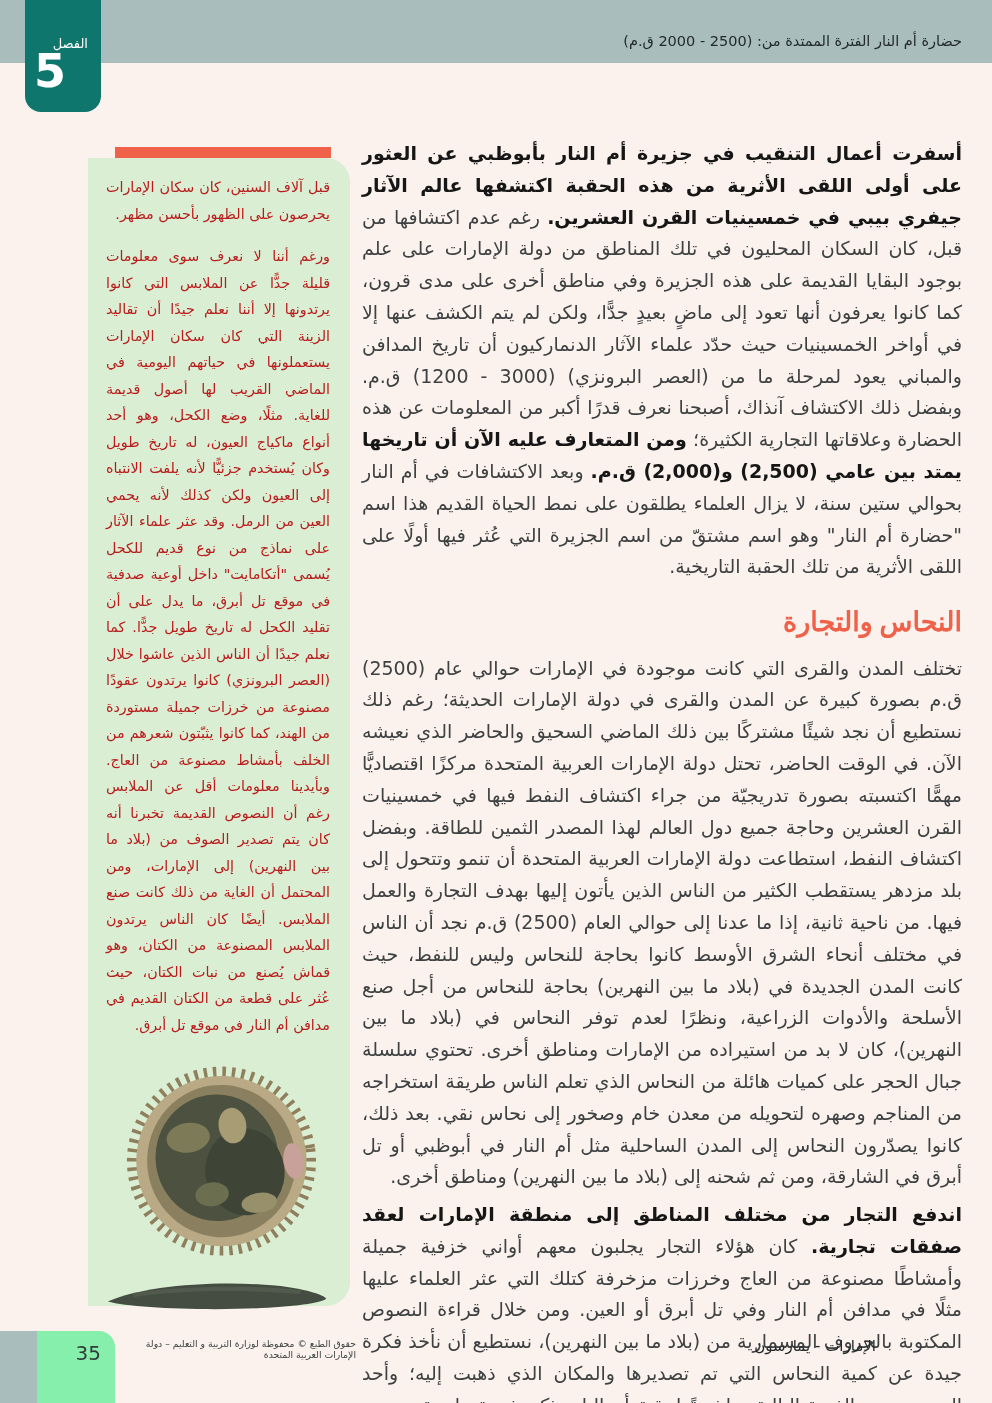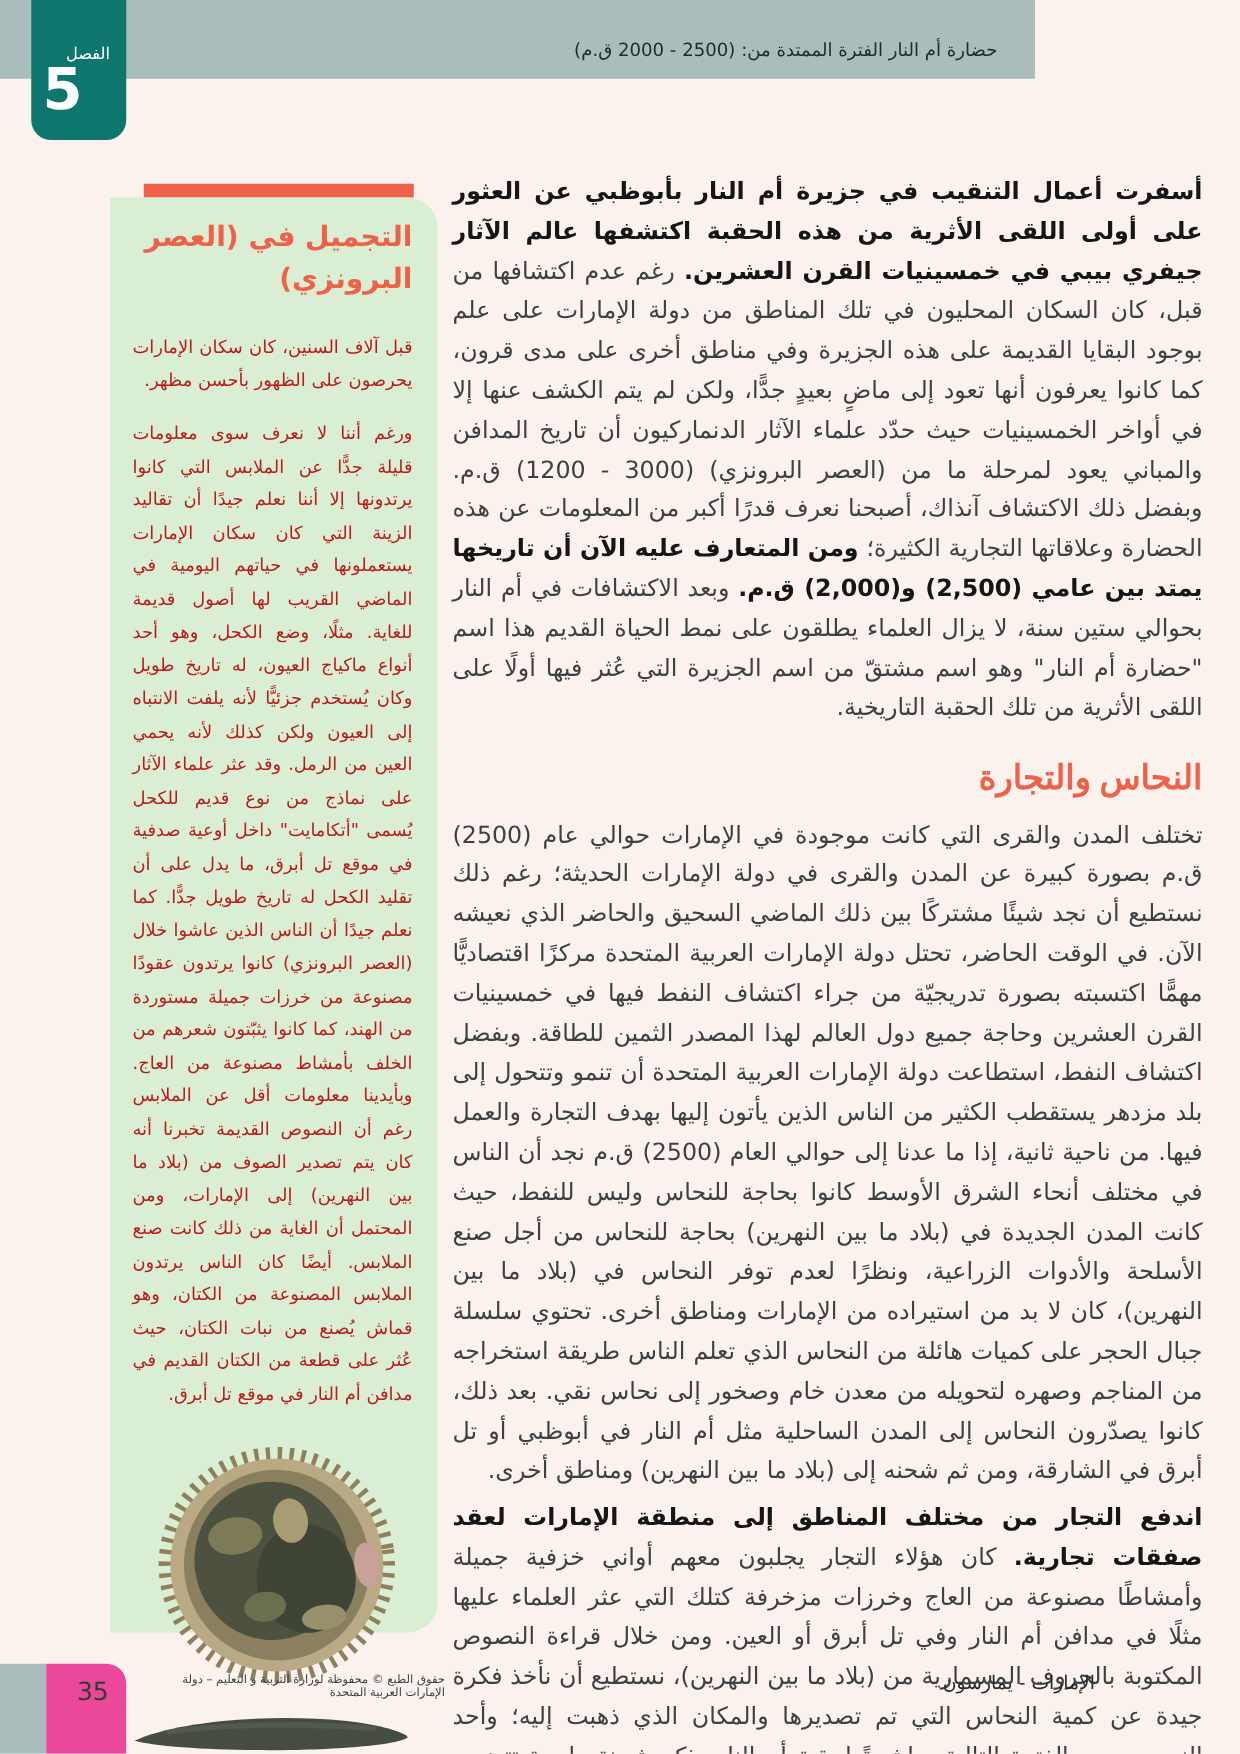--- a/index.html
+++ b/index.html
@@ -6,21 +6,21 @@
   html,body { width:992px; height:1403px; }
   body {
     position:relative;
     background:#fbf2ee;
     font-family:"DejaVu Sans", sans-serif;
     direction:rtl;
     overflow:hidden;
   }
   
   .header-band {
-    position:absolute; top:0; left:0; width:828px; height:63px;
+    position:absolute; top:0; left:0; width:992px; height:63px;
     background:#a9bdbd;
   }
   .header-title {
     position:absolute; top:33px; right:30px;
     font-size:14.5px; color:#232a2a; letter-spacing:0;
   }
   .chapter-tab {
     position:absolute; top:0; left:25px; width:76px; height:112px;
     background:#0f766e; border-radius:0 0 16px 16px;
   }
@@ -64,22 +64,22 @@
     color:#f0614a; font-weight:bold; font-size:27px; line-height:1.2;
     text-align:right; margin:23px 0 14px 0;font-family:Liberation Serif, serif;
   }
   .para-gap { margin-top:6px; }
   
   .footer-strip {
     position:absolute; left:0; top:1331px; width:37px; height:72px;
     background:#a9bdbd;
   }
   .page-number-tab {
-    position:absolute; left:37px; top:1331px; width:64px; height:72px;
-    background:#ec4899; border-radius:0 16px 0 0;
+    position:absolute; left:37px; top:1331px; width:78px; height:72px;
+    background:#86efac; border-radius:0 16px 0 0;
   }
   .page-number {
     position:absolute; top:10px; right:14px;
     font-size:20px; color:#333a3a;
   }
   .copyright-text {
     position:absolute; top:1338px; left:120px; width:236px;
     font-size:9.3px; color:#3c4242; direction:rtl;
   }
   .book-title {
@@ -93,21 +93,20 @@
 <div class="header-band">
   <div class="header-title">حضارة أم النار الفترة الممتدة من: (2500 - 2000 ق.م)</div>
 </div>
 <div class="chapter-tab">
   <div class="chapter-label">الفصل</div>
   <div class="chapter-number">5</div>
 </div>
 
 <div class="sidebar-accent-bar"></div>
 <div class="sidebar-box">
-  <div class="sidebar-title">التجميل في (العصر البرونزي)</div>
   <p class="sidebar-par">قبل آلاف السنين، كان سكان الإمارات يحرصون على الظهور بأحسن مظهر.</p>
   <p class="sidebar-par">ورغم أننا لا نعرف سوى معلومات قليلة جدًّا عن الملابس التي كانوا يرتدونها إلا أننا نعلم جيدًا أن تقاليد الزينة التي كان سكان الإمارات يستعملونها في حياتهم اليومية في الماضي القريب لها أصول قديمة للغاية. مثلًا، وضع الكحل، وهو أحد أنواع ماكياج العيون، له تاريخ طويل وكان يُستخدم جزئيًّا لأنه يلفت الانتباه إلى العيون ولكن كذلك لأنه يحمي العين من الرمل. وقد عثر علماء الآثار على نماذج من نوع قديم للكحل يُسمى "أتكامايت" داخل أوعية صدفية في موقع تل أبرق، ما يدل على أن تقليد الكحل له تاريخ طويل جدًّا. كما نعلم جيدًا أن الناس الذين عاشوا خلال (العصر البرونزي) كانوا يرتدون عقودًا مصنوعة من خرزات جميلة مستوردة من الهند، كما كانوا يثبّتون شعرهم من الخلف بأمشاط مصنوعة من العاج. وبأيدينا معلومات أقل عن الملابس رغم أن النصوص القديمة تخبرنا أنه كان يتم تصدير الصوف من (بلاد ما بين النهرين) إلى الإمارات، ومن المحتمل أن الغاية من ذلك كانت صنع الملابس. أيضًا كان الناس يرتدون الملابس المصنوعة من الكتان، وهو قماش يُصنع من نبات الكتان، حيث عُثر على قطعة من الكتان القديم في مدافن أم النار في موقع تل أبرق.</p>
   <div class="sidebar-figures">
     <div class="shell-wrap">
       <svg width="198" height="222" viewBox="0 0 200 224">
         <g transform="rotate(-8 100 112)">
           <circle cx="100" cy="108" r="90" fill="none" stroke="#8f7f5c" stroke-width="11" stroke-dasharray="3.5 6"></circle>
           <circle cx="100" cy="108" r="86" fill="#b9a984"></circle>
           <ellipse cx="100" cy="108" rx="75" ry="77" fill="#8a8060"></ellipse>
           <ellipse cx="96" cy="104" rx="62" ry="64" fill="#4c5140"></ellipse>

